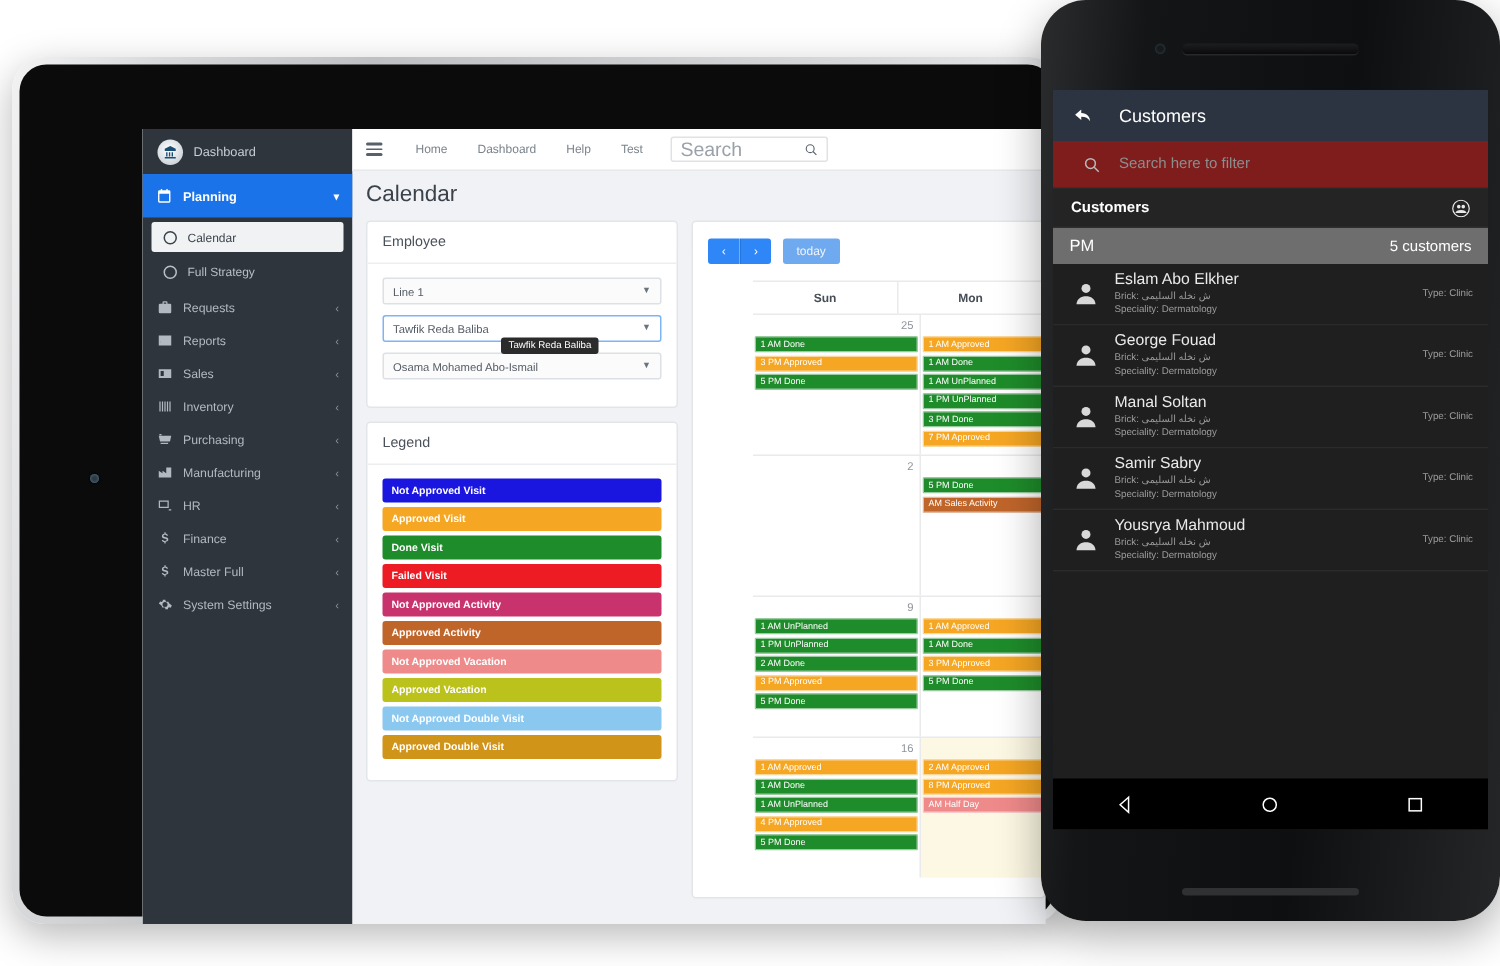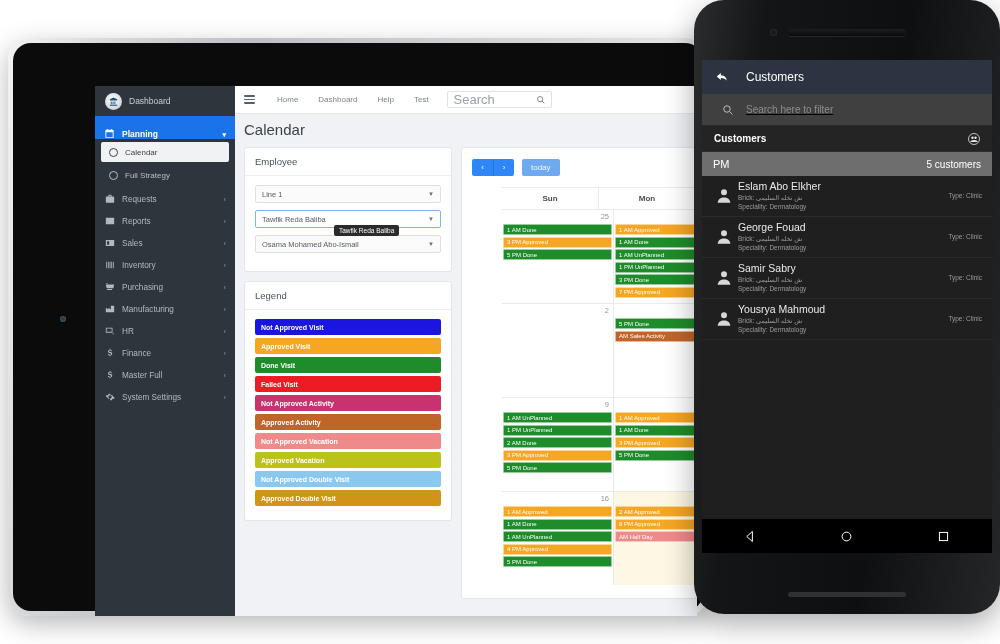--- a/index.html
+++ b/index.html
@@ -38,21 +38,21 @@
   .sidebar { position:absolute; left:0; top:0; width:140px; height:530px; background:#2f353d; }
   .brand { height:30px; display:flex; align-items:center; gap:7px; padding-left:10px; }
   .brand-logo {
     width:17px; height:17px; border-radius:50%;
     background: radial-gradient(circle at 45% 40%, #ffffff 0%, #e2e6ea 45%, #b9c2ca 100%);
     display:flex; align-items:center; justify-content:center; flex:none;
   }
   .brand-logo svg { width:11px; height:11px; }
   .brand-text { color:#c9ced4; font-size:8.5px; }
   .nav-top {
-    background:#1a73e8; height:23px; display:flex; align-items:flex-end;
+    background:#1a73e8; height:29px; display:flex; align-items:center;
     padding:0 9px; gap:7px; color:#fff; font-size:8.5px; font-weight:bold;
   }
   .nav-top .ico { width:11px; display:flex; align-items:center; }
   .nav-top .lbl { flex:1; }
   .nav-top .caret { font-size:7px; }
   .subitem {
     margin:3px 6px; height:20px; background:#f1f2f3; border-radius:2px;
     display:flex; align-items:center; gap:7px; padding-left:8px;
     font-size:8px; color:#3c434b;
   }
@@ -166,39 +166,38 @@
     gap:6px; padding-right:10px; color:#fff; font-size:9.5px;
   }
   .batt { width:6px; height:11px; border:1px solid #fff; border-radius:1px; position:relative; background:#fff; }
   .batt:after { content:""; position:absolute; left:1.5px; top:-2.5px; width:3px; height:1.5px; background:#fff; }
   .appbar {
     height:34px; background:#2b3440; display:flex; align-items:center; gap:17px; padding-left:13px;
   }
   .appbar svg { width:14px; height:14px; fill:#fff; }
   .appbar .t { color:#fff; font-size:12px; }
   .searchrow {
-    height:32px; background:#404040; display:flex; align-items:center; gap:12px; padding-left:20px;
+    height:32px; background:#7f1d1d; display:flex; align-items:center; gap:12px; padding-left:20px;
     border-bottom:1px solid #2a2a2a;
-    text-decoration:underline;
   }
   .searchrow svg { width:12px; height:12px; stroke:#b9b9b9; fill:none; stroke-width:2; }
   .searchrow span { color:#8d8d8d; font-size:10px; }
   .listhdr {
     height:26px; background:#242424; display:flex; align-items:center; padding:0 12px;
     border-bottom:1px solid #2e2e2e;
   }
   .listhdr .t { flex:1; color:#fff; font-size:10px; font-weight:bold; }
   .listhdr svg { width:12px; height:12px; fill:#e8e8e8; }
   .grouprow {
     height:24px; background:#6e6e6e; display:flex; align-items:center; padding:0 11px; color:#fff;
   }
   .grouprow .a { flex:1; font-size:11px; }
   .grouprow .b { font-size:10px; }
   .custrow {
-    display:flex; align-items:center; gap:4px; padding:4px 10px 5px 12px;
+    display:flex; align-items:center; gap:9px; padding:4px 10px 5px 12px;
     border-bottom:1px solid #2b2b2b; background:#1f1f1f;
   }
   .avatar { width:20px; height:22px; flex:none; display:flex; align-items:center; justify-content:center; }
   .avatar svg { width:18px; height:18px; fill:#d8d8d8; }
   .custmain { flex:1; min-width:0; }
   .custname { color:#eaeaea; font-size:10.5px; line-height:13px; }
   .custsub { color:#9c9c9c; font-size:6.5px; line-height:9px; }
   .custtype { color:#9c9c9c; font-size:6.5px; flex:none; }
   .navbar {
     position:absolute; left:0; bottom:0; width:290px; height:34px; background:#000;
@@ -597,20 +596,34 @@
             <span class="custtype">Type: Clinic</span>
           </div>
           <div class="custrow">
             <span class="avatar">
               <svg viewBox="0 0 24 24">
                 <circle cx="12" cy="7" r="4"></circle>
                 <path d="M3.5 21c.6-4.8 4-7 8.5-7s7.9 2.2 8.5 7H3.5z"></path>
               </svg>
             </span>
             <span class="custmain">
+              <span class="custname" style="display: block;">Manal Soltan</span>
+              <span class="custsub" style="display: block;">Brick: ش نخله السليمى</span>
+              <span class="custsub" style="display: block;">Speciality: Dermatology</span>
+            </span>
+            <span class="custtype">Type: Clinic</span>
+          </div>
+          <div class="custrow">
+            <span class="avatar">
+              <svg viewBox="0 0 24 24">
+                <circle cx="12" cy="7" r="4"></circle>
+                <path d="M3.5 21c.6-4.8 4-7 8.5-7s7.9 2.2 8.5 7H3.5z"></path>
+              </svg>
+            </span>
+            <span class="custmain">
               <span class="custname" style="display: block;">Samir Sabry</span>
               <span class="custsub" style="display: block;">Brick: ش نخله السليمى</span>
               <span class="custsub" style="display: block;">Speciality: Dermatology</span>
             </span>
             <span class="custtype">Type: Clinic</span>
           </div>
           <div class="custrow">
             <span class="avatar">
               <svg viewBox="0 0 24 24">
                 <circle cx="12" cy="7" r="4"></circle>

